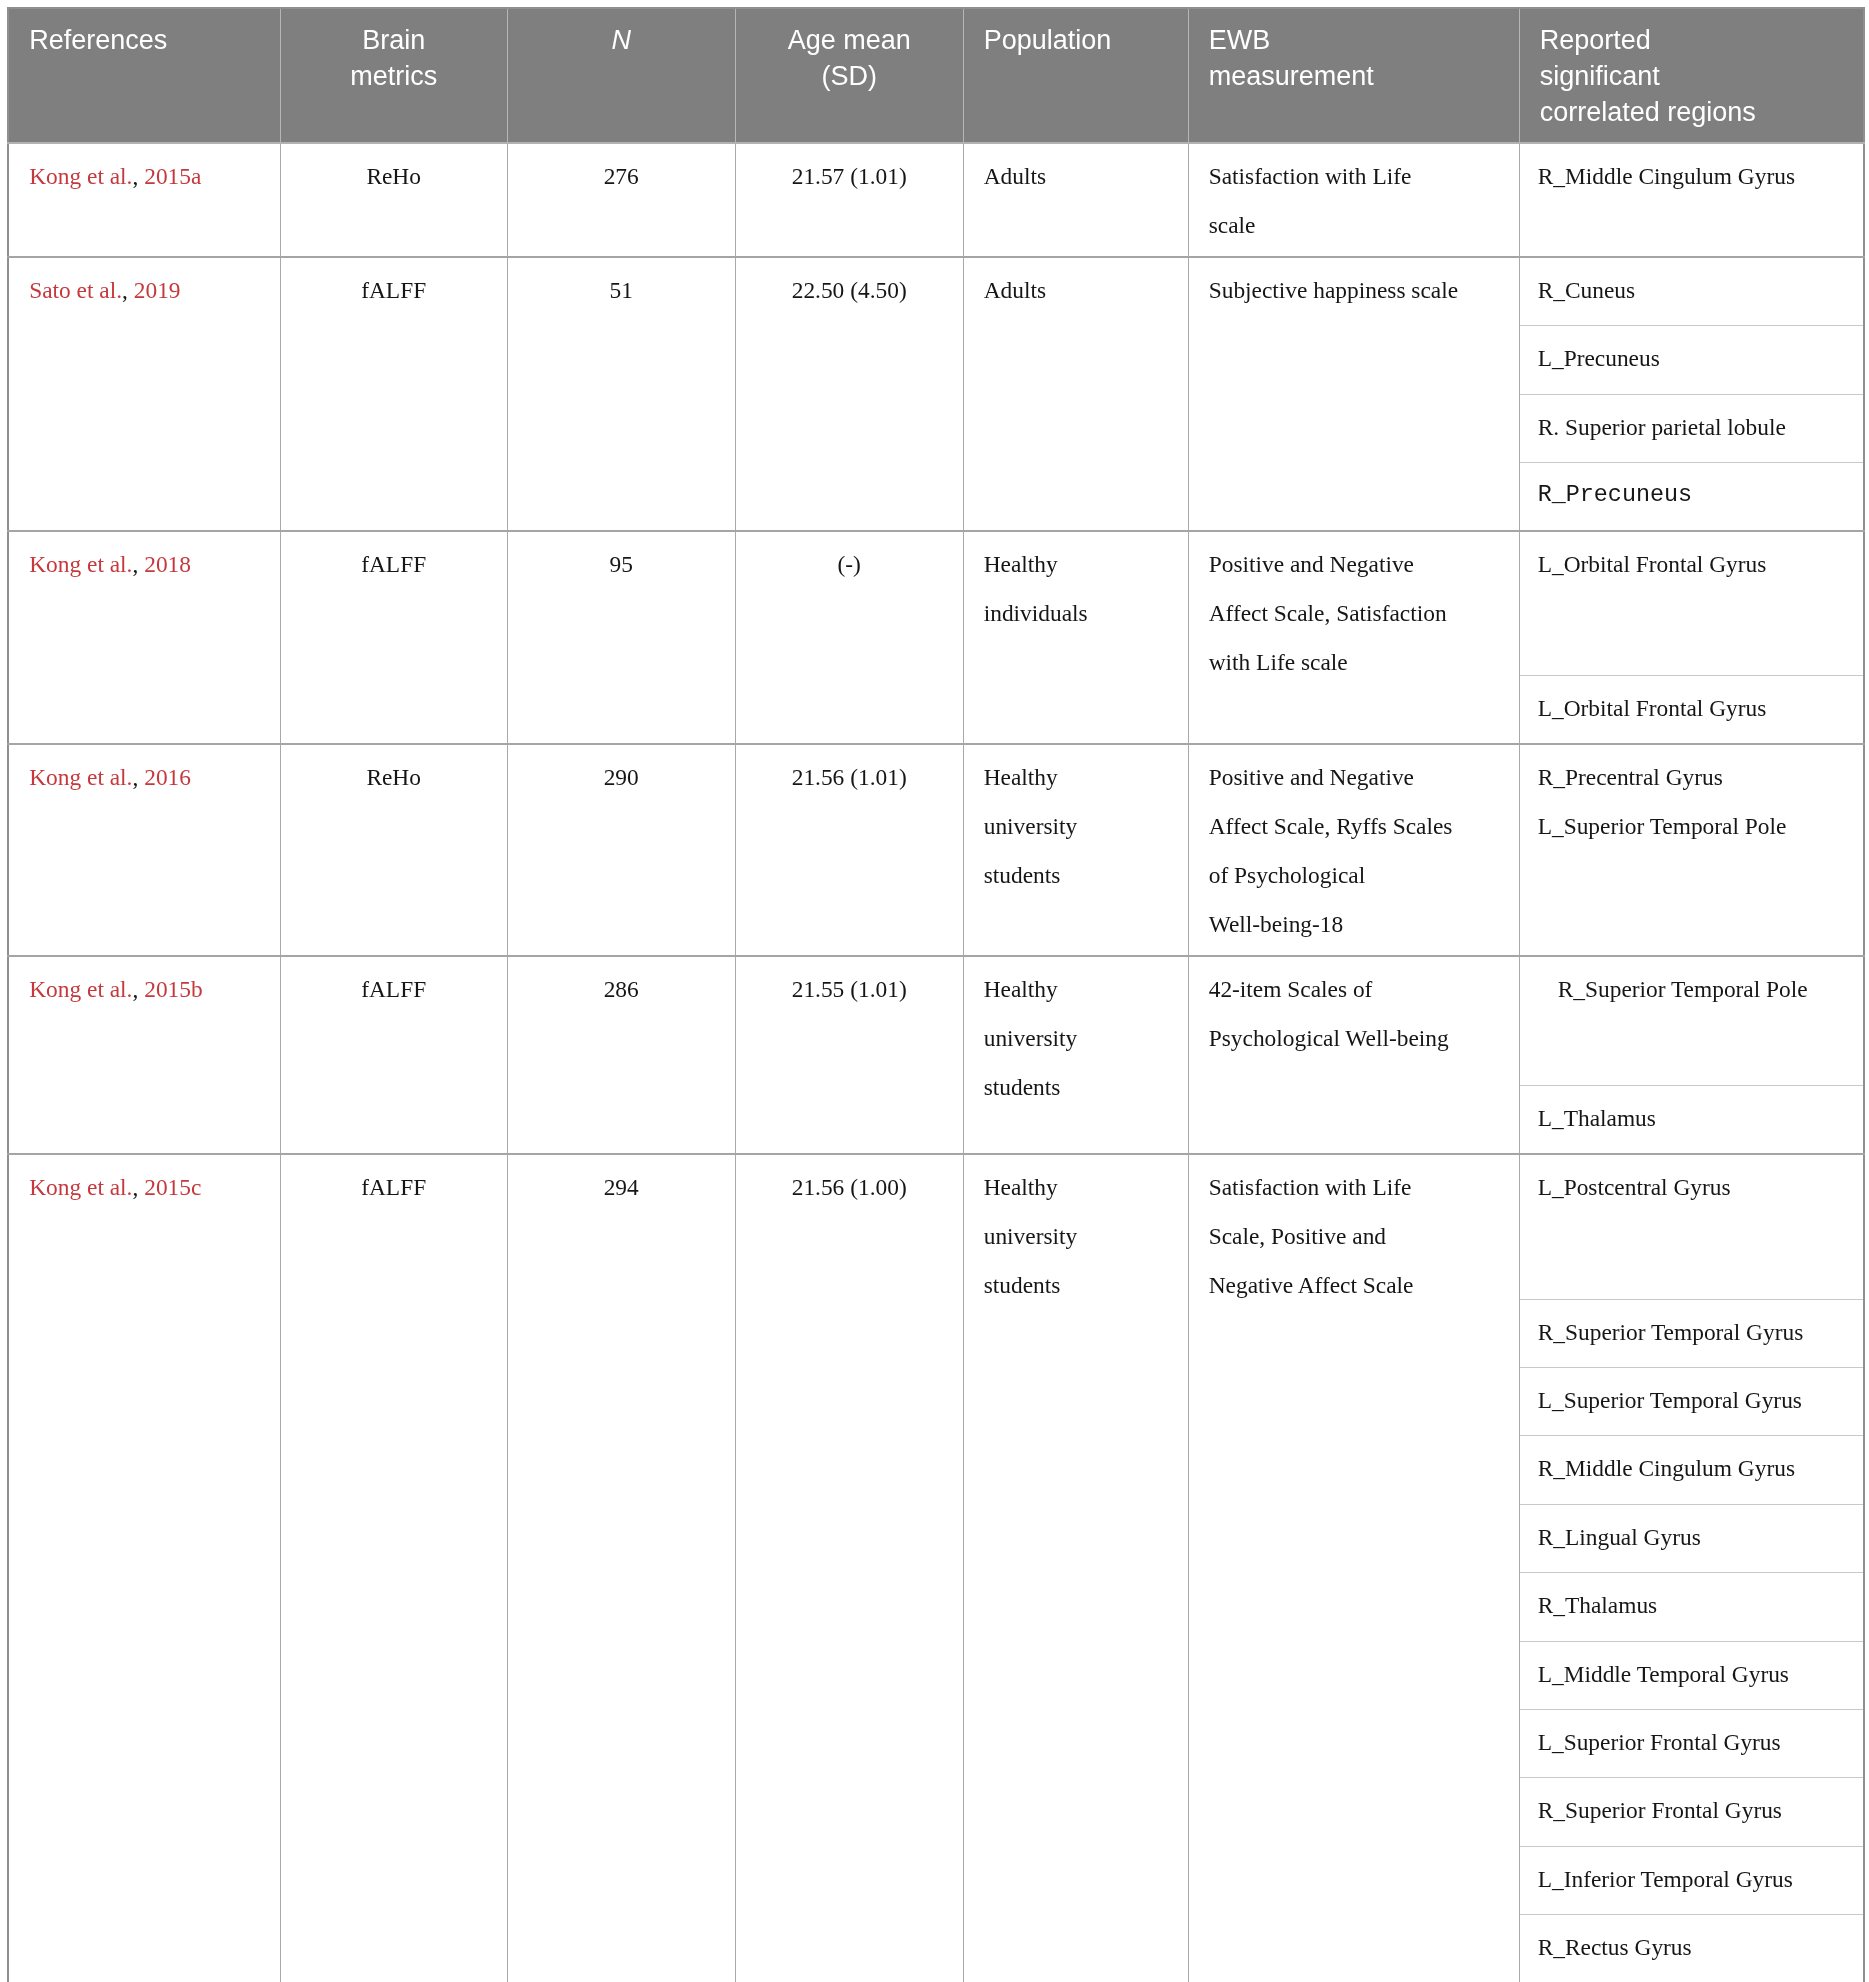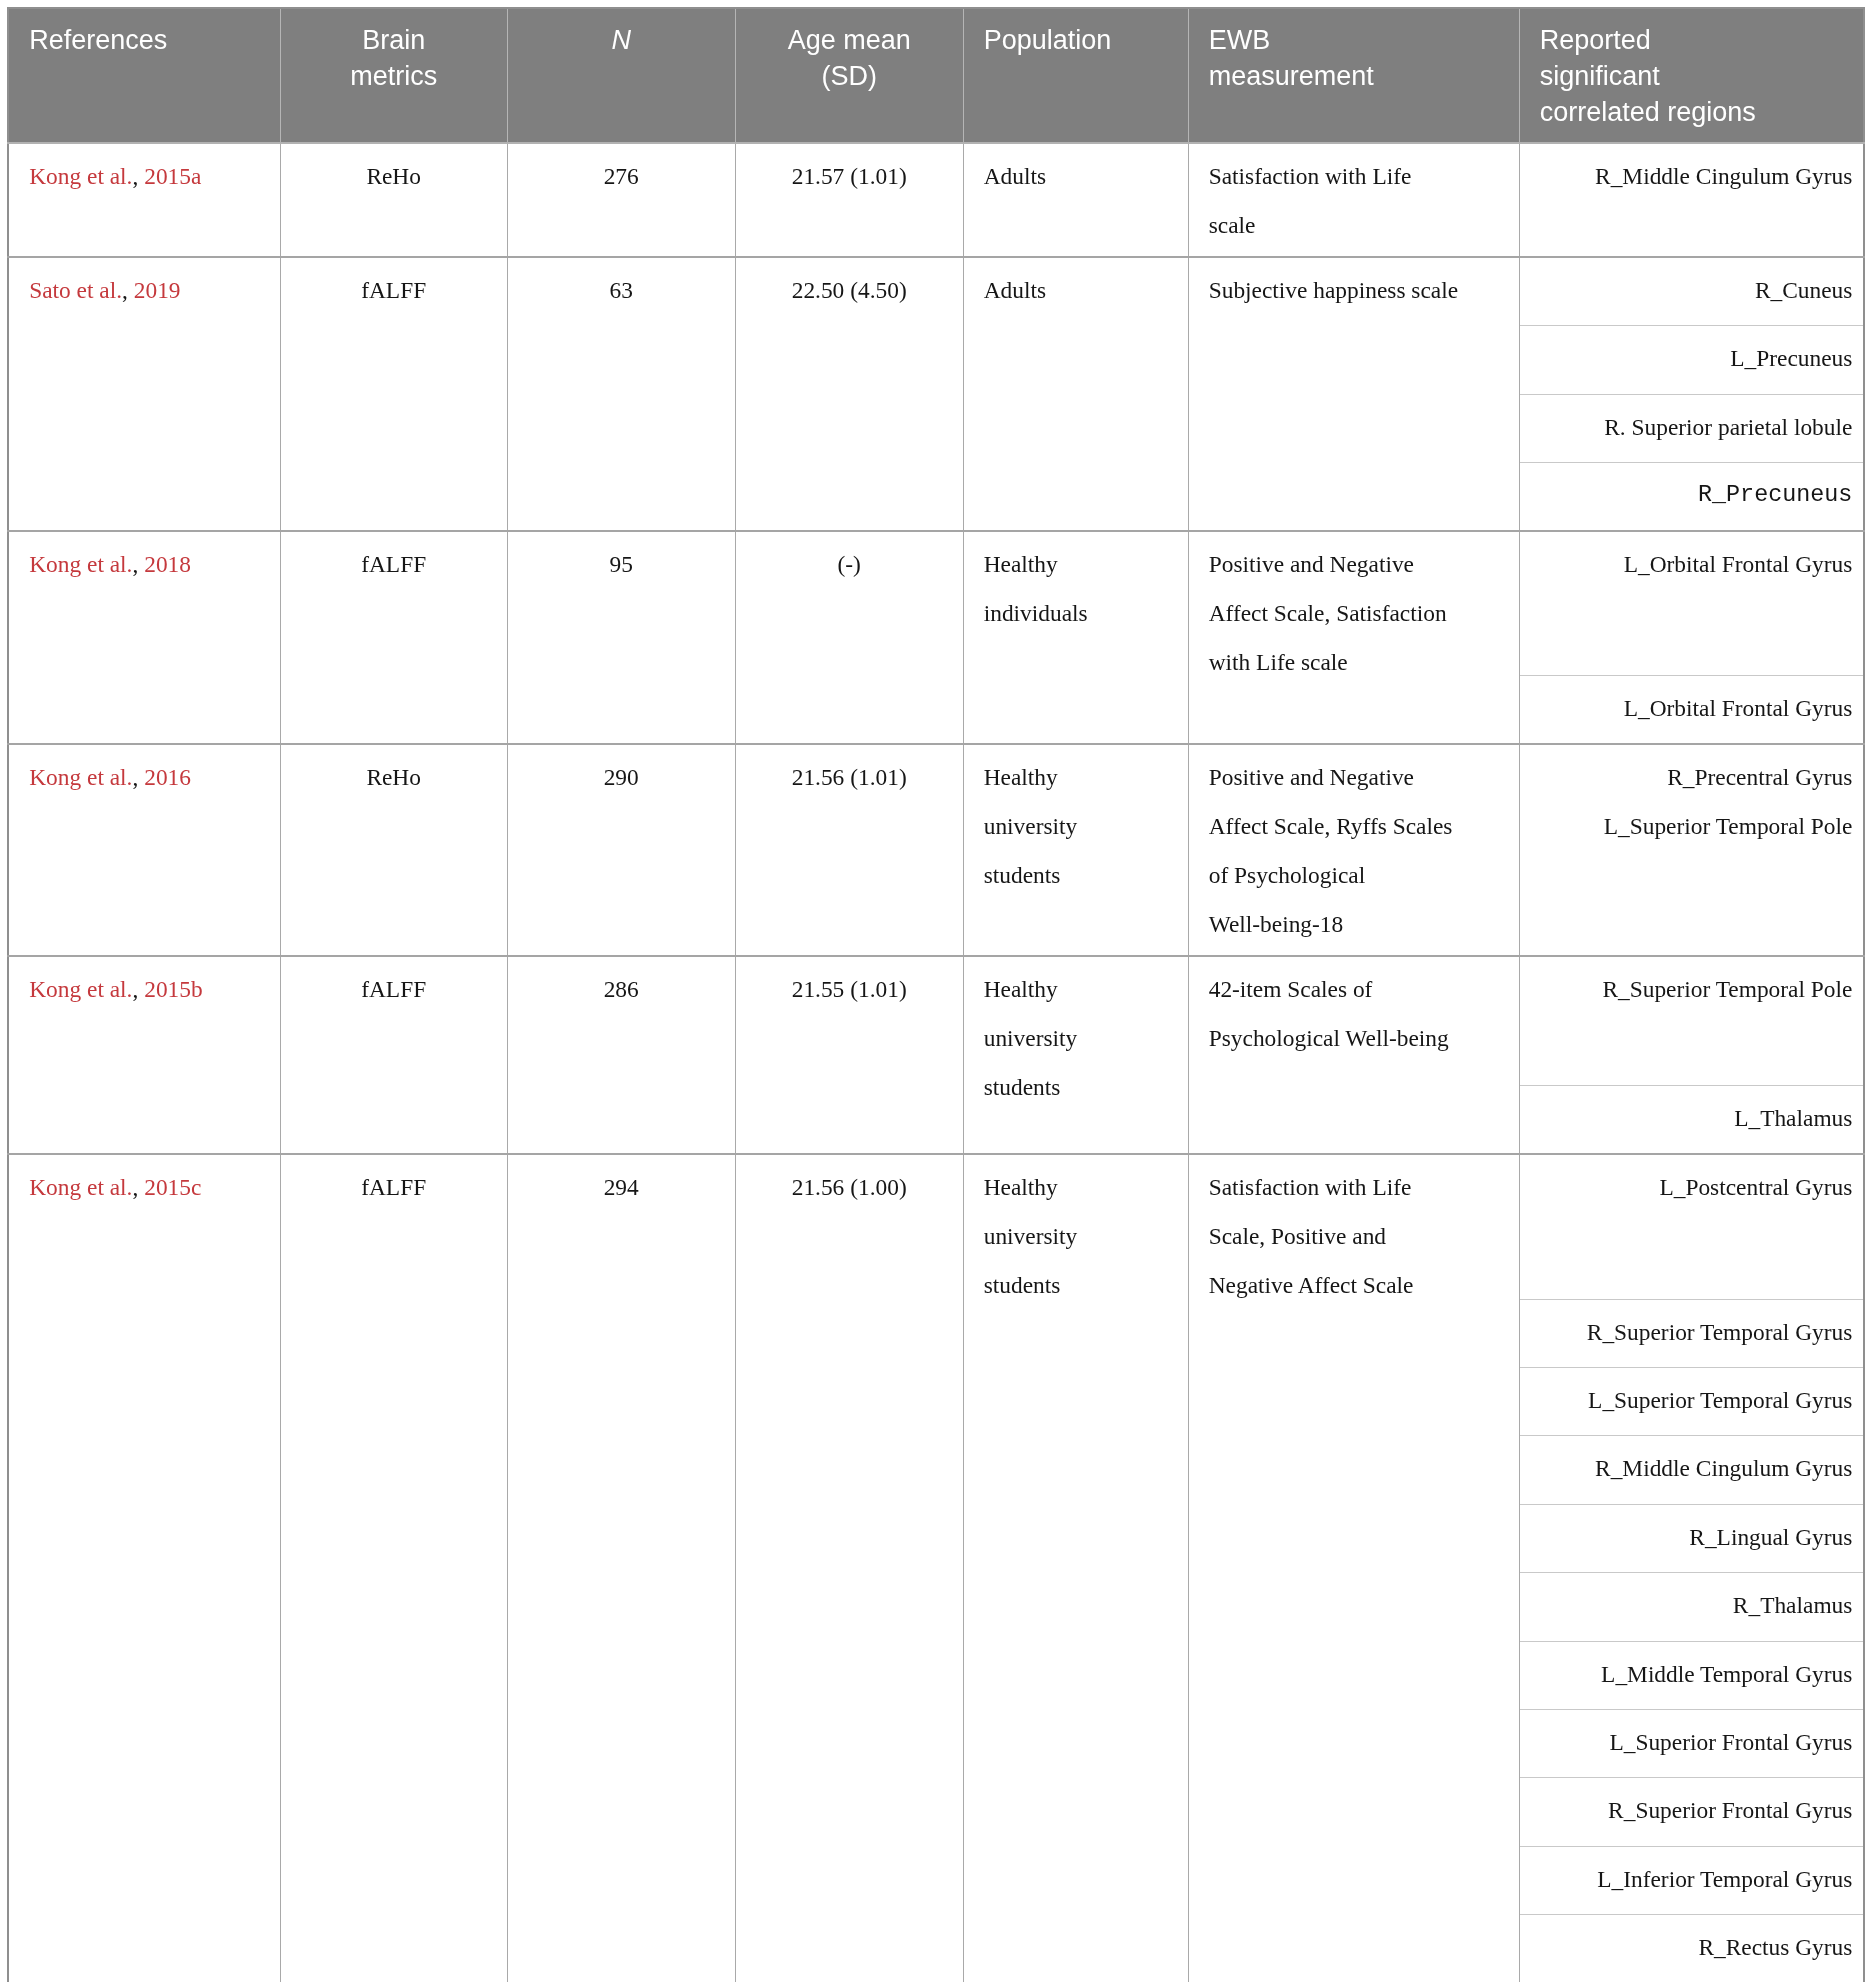--- a/index.html
+++ b/index.html
@@ -37,21 +37,21 @@
     vertical-align:top;
     text-align:left;
     padding:8px 10.8px 5.4px 20px;
     border-left:1.8px solid #a9a9a9;
     white-space:pre-line;
     overflow:hidden;
   }
   td.c{text-align:center;padding-left:7.2px;padding-right:7.2px;}
   td.col-pop{padding-right:31px;}
   td.col-ewb{padding-right:36px;}
-  td.col-regions{padding-left:18px;text-align:right;}
+  td.col-regions{padding-left:18px;}
   tr.group-start td{border-top:2.7px solid #a5a5a5;margin-top:24px;}
   td.col-regions.sub{border-top:1.8px solid #c9c9c9;}
   .ref-link{color:#c5393d;cursor:pointer;}
   .ref-sep{color:#161616;}
 </style>
 </head>
 <body>
 
 <div class="wrap">
   <table class="study-table">
@@ -87,21 +87,21 @@
           <td rowspan="1" class="c">276</td>
           <td rowspan="1" class="c">21.57 (1.01)</td>
           <td rowspan="1" class="col-pop">Adults</td>
           <td rowspan="1" class="col-ewb">Satisfaction with Life
 scale</td>
           <td class="col-regions" style="height: 93px;">R_Middle Cingulum Gyrus</td>
         </tr>
         <tr class="group-start">
           <td rowspan="4"><span class="ref-link">Sato et al.</span><span class="ref-sep">, </span><span class="ref-link">2019</span></td>
           <td rowspan="4" class="c">fALFF</td>
-          <td rowspan="4" class="c">63</td>
+          <td rowspan="4" class="c">51</td>
           <td rowspan="4" class="c">22.50 (4.50)</td>
           <td rowspan="4" class="col-pop">Adults</td>
           <td rowspan="4" class="col-ewb">Subjective happiness scale</td>
           <td class="col-regions" style="height: 54px;">R_Cuneus</td>
         </tr>
         <tr>
           <td class="col-regions sub" style="height: 54px;">L_Precuneus</td>
         </tr>
         <tr>
           <td class="col-regions sub" style="height: 54px;">R. Superior parietal lobule</td>

